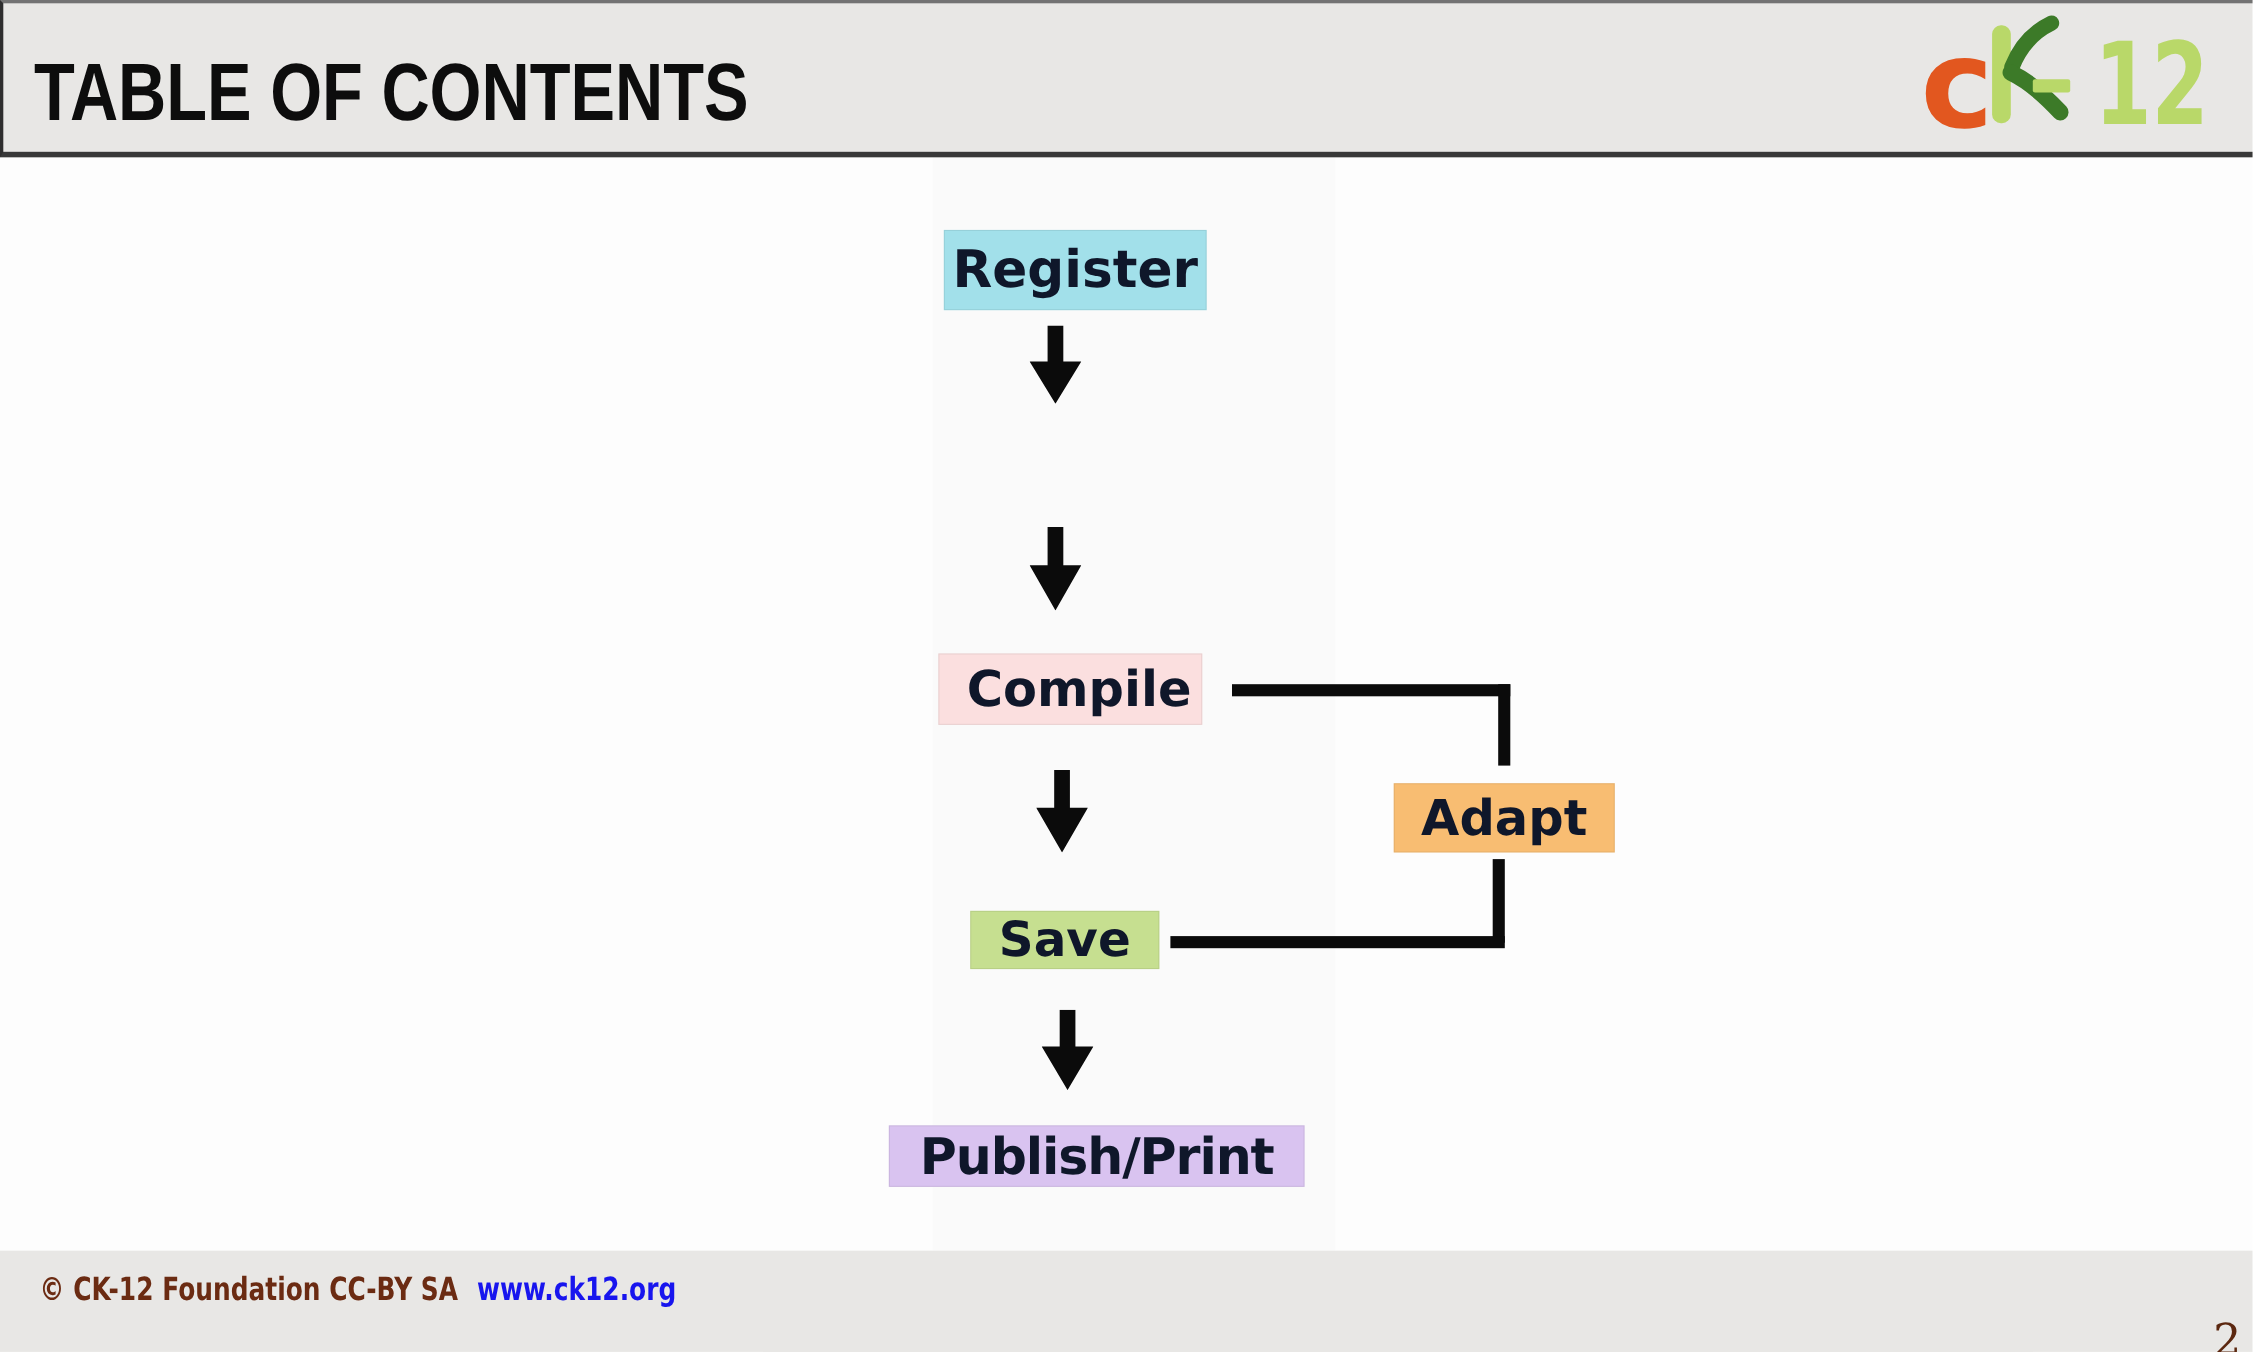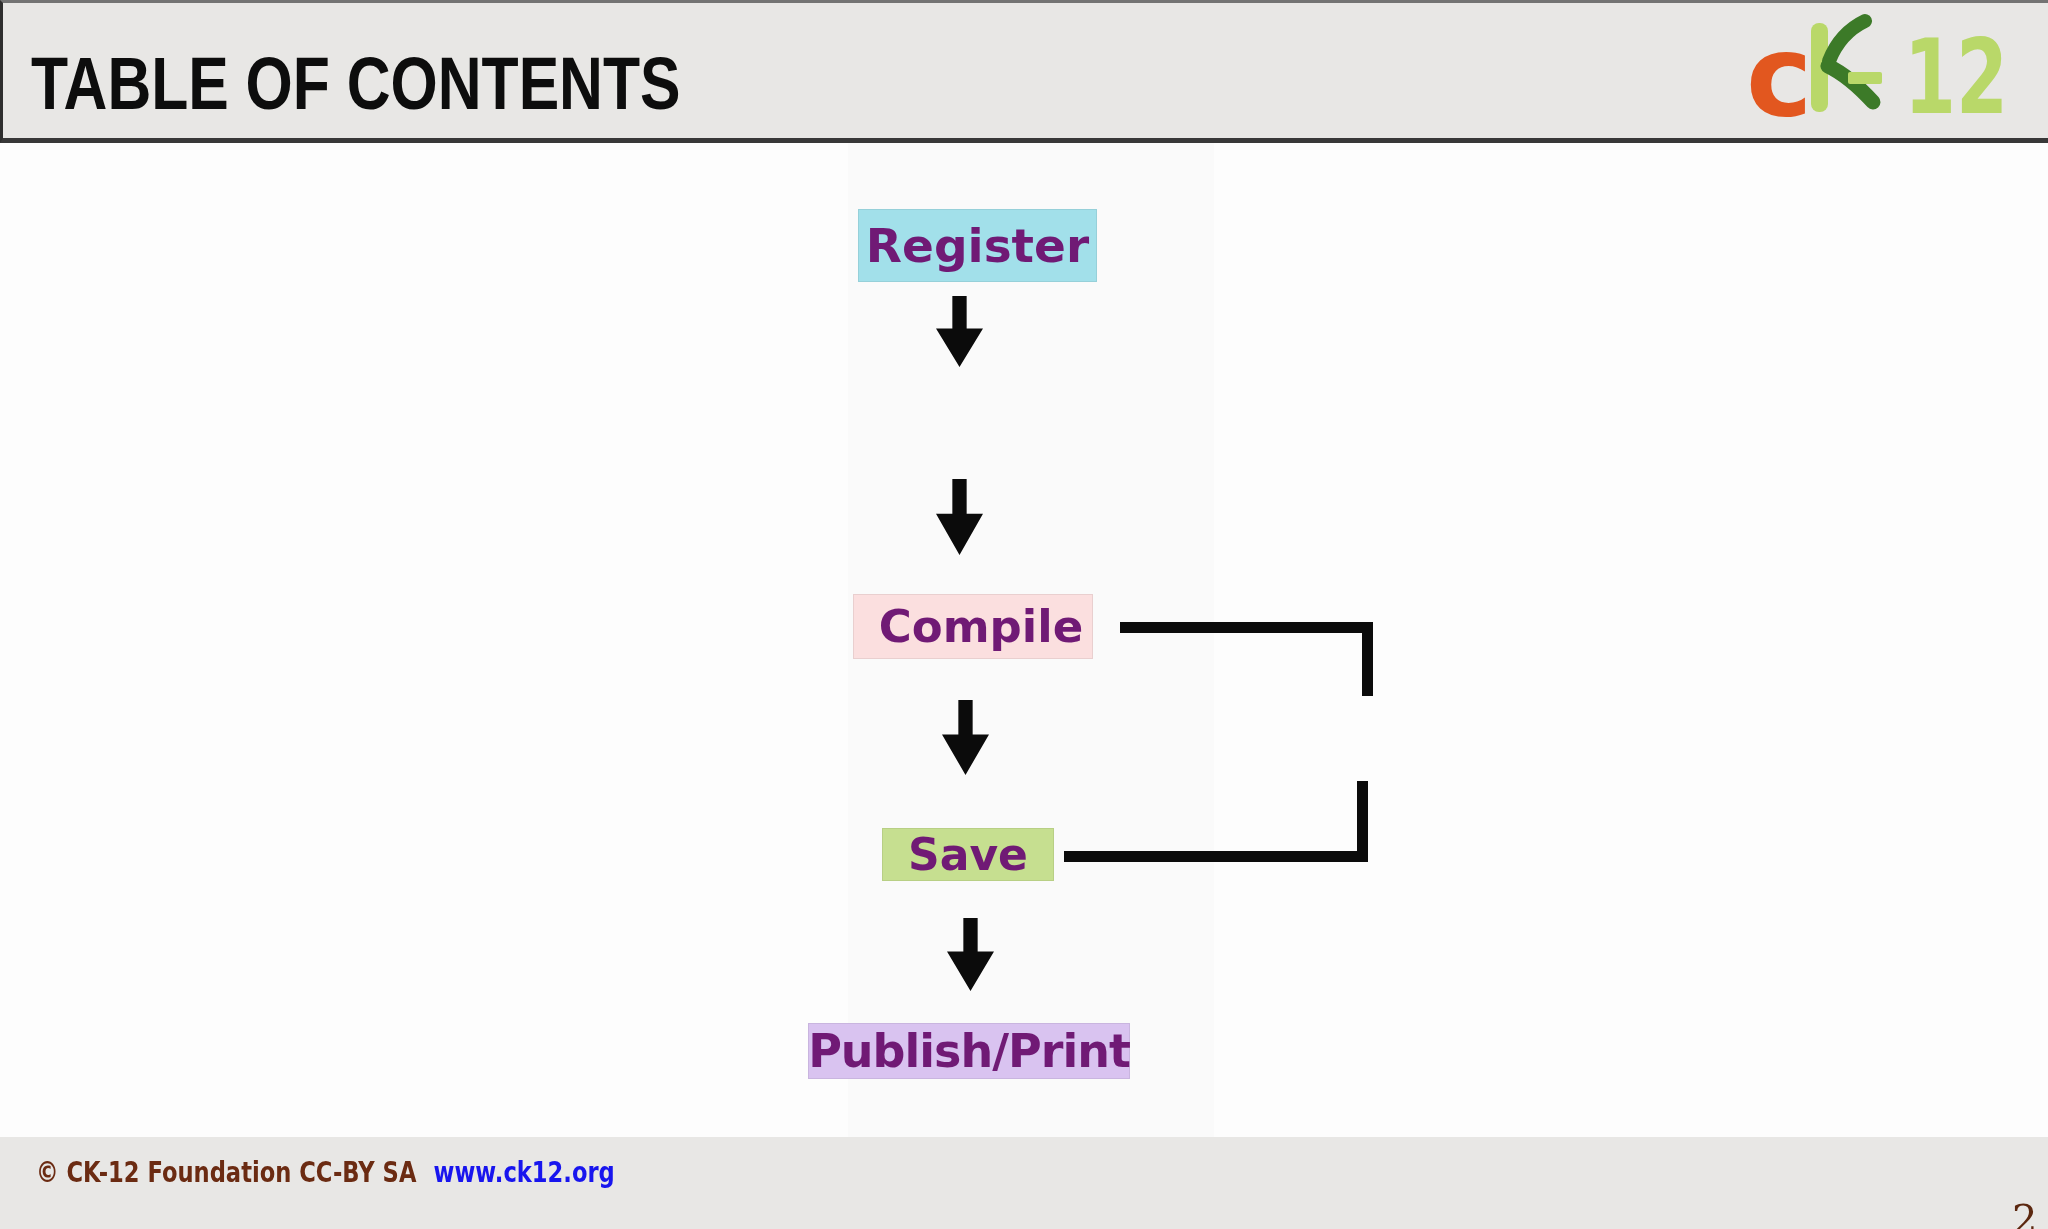--- a/index.html
+++ b/index.html
@@ -20,29 +20,29 @@
     position:absolute;left:28px;top:38px;
     font-size:74px;font-weight:700;color:#0d0d0d;white-space:nowrap;
     transform:scaleX(0.82);transform-origin:left center;letter-spacing:0;
   }
   .logo{position:absolute;left:1733px;top:6px;width:280px;height:124px;}
   .logo text{font-family:"DejaVu Sans",sans-serif;font-weight:700;}
 
   
   .node{
     position:absolute;display:flex;align-items:center;justify-content:center;
-    font-family:"DejaVu Sans",sans-serif;font-weight:700;color:#701a75;
+    font-family:"DejaVu Sans",sans-serif;font-weight:700;color:#0f172a;
     border:1px solid rgba(0,0,0,0.07);box-sizing:border-box;white-space:nowrap;text-align:right;
   }
   .n-register{left:858px;top:209px;width:239px;height:73px;font-size:47px;}
   .n-search  {left:861px;top:389px;width:217px;height:62px;font-size:45px;}
   .n-compile {left:853px;top:594px;width:240px;height:65px;font-size:45px;padding-left:16px;}
   .n-adapt   {left:1267px;top:712px;width:201px;height:63px;font-size:45px;}
   .n-save    {left:882px;top:828px;width:172px;height:53px;font-size:44px;}
-  .n-publish {left:808px;top:1023px;width:322px;height:56px;font-size:46px;letter-spacing:-1px;}
+  .n-publish {left:808px;top:1023px;width:378px;height:56px;font-size:46px;letter-spacing:-1px;}
 
   .arrow{position:absolute;width:47px;}
   .a1{left:936px;top:296px;height:71px;}
   .a2{left:936px;top:479px;height:76px;}
   .a3{left:942px;top:700px;height:75px;}
   .a4{left:947px;top:918px;height:73px;}
 
   .conn{position:absolute;background:#0b0b0b;}
   .c1h{left:1120px;top:622px;width:253px;height:11px;}
   .c1v{left:1362px;top:622px;width:11px;height:74px;}
@@ -82,20 +82,21 @@
       <path d="M92 57 Q113 67 137 93" fill="none" stroke-width="15" stroke-linecap="round" stroke="#3c7a28"></path>
 
       <rect x="112" y="63" width="34" height="12" rx="2" fill="#b9d869"></rect>
 
       <text x="168" y="104" font-size="104" textLength="104" lengthAdjust="spacingAndGlyphs" fill="#b9d869">12</text>
     </svg>
   </div>
 
   <div class="node n-register" style="background-color: rgb(162, 224, 234);">Register</div>
   <div class="node n-compile" style="background-color: rgb(251, 223, 223);">Compile</div>
+  <div class="node n-adapt" style="background-color: rgb(248, 189, 114);">Adapt</div>
   <div class="node n-save" style="background-color: rgb(198, 223, 144);">Save</div>
   <div class="node n-publish" style="background-color: rgb(217, 195, 240);">Publish/Print</div>
 
   <svg class="arrow a1" viewBox="0 0 46 72" preserveAspectRatio="none">
     <path d="M16 0 H30 V33 H46 L23 72 L0 33 H16 Z" fill="#0b0b0b"></path>
   </svg>
   <svg class="arrow a2" viewBox="0 0 46 72" preserveAspectRatio="none">
     <path d="M16 0 H30 V33 H46 L23 72 L0 33 H16 Z" fill="#0b0b0b"></path>
   </svg>
   <svg class="arrow a3" viewBox="0 0 46 72" preserveAspectRatio="none">

